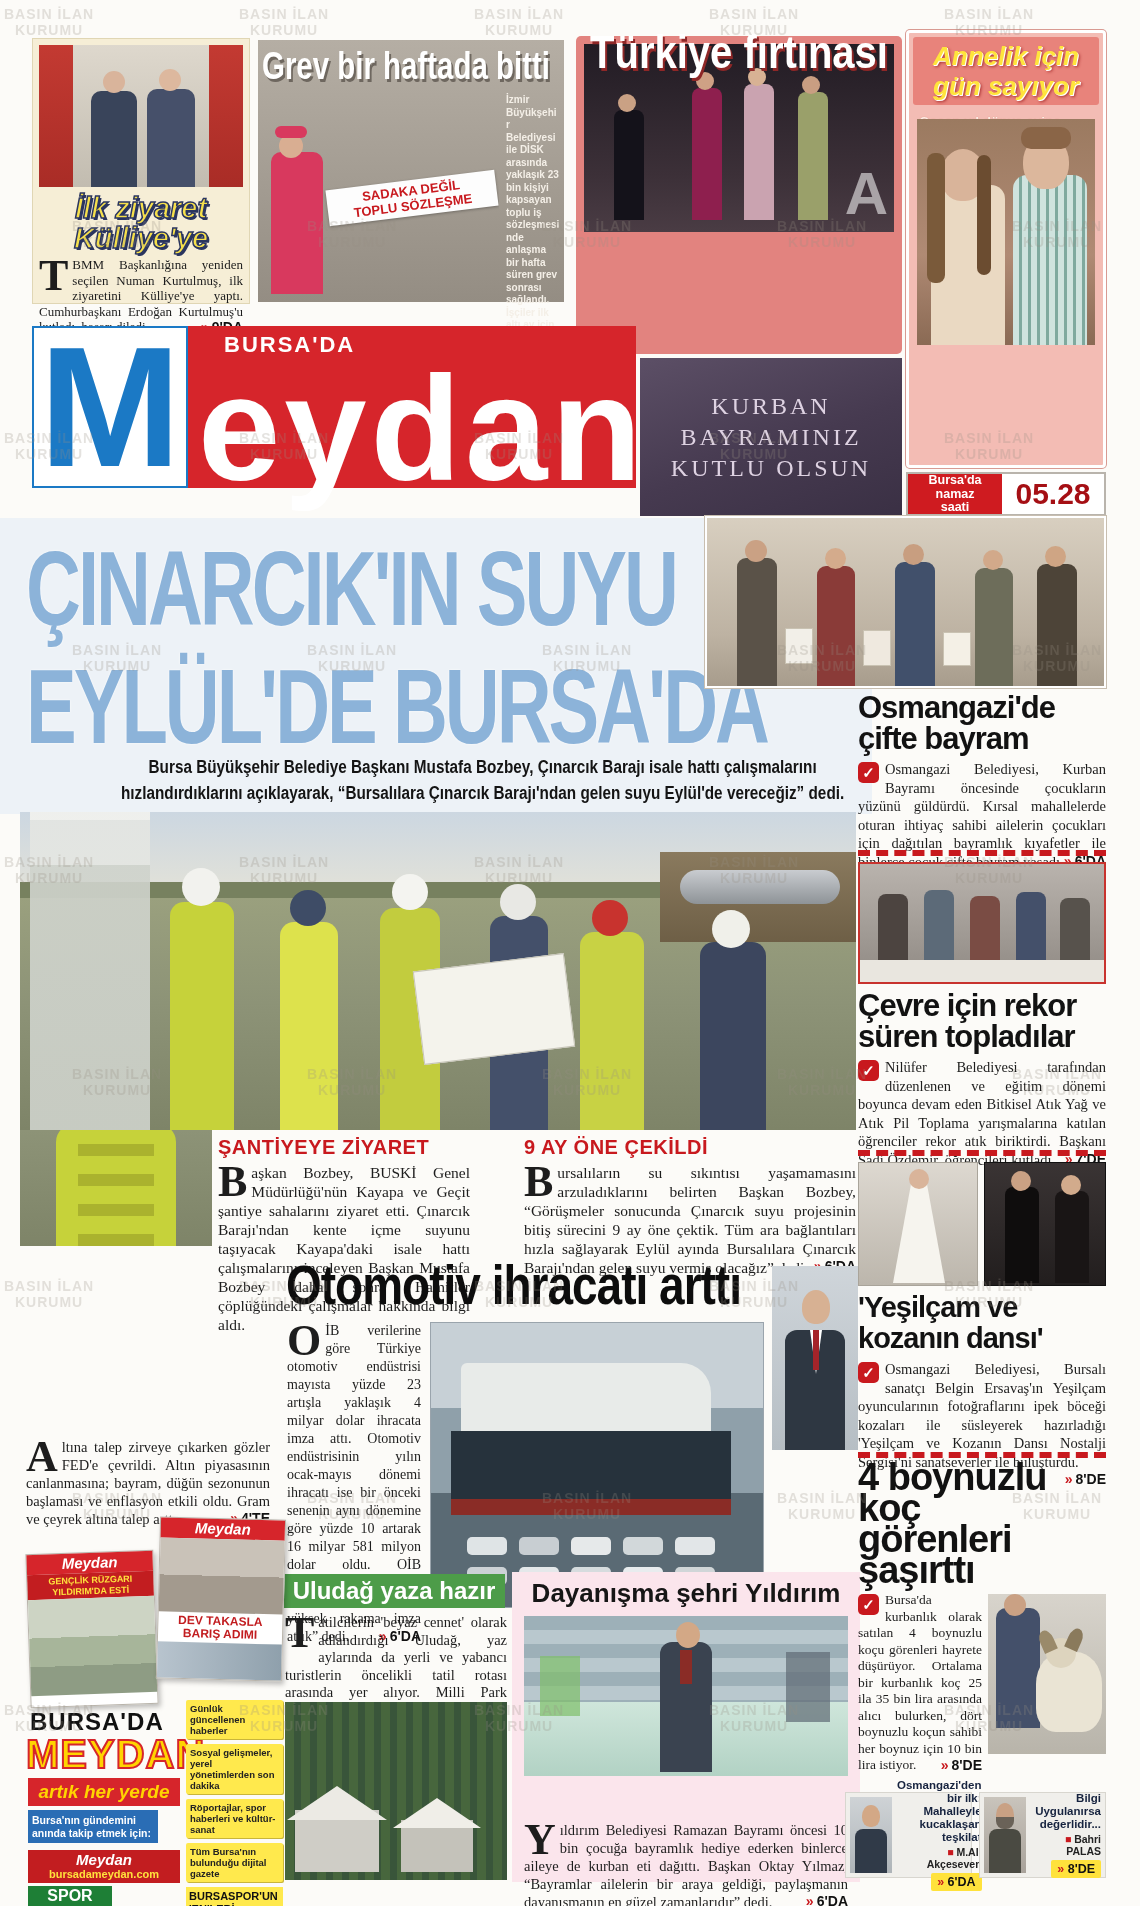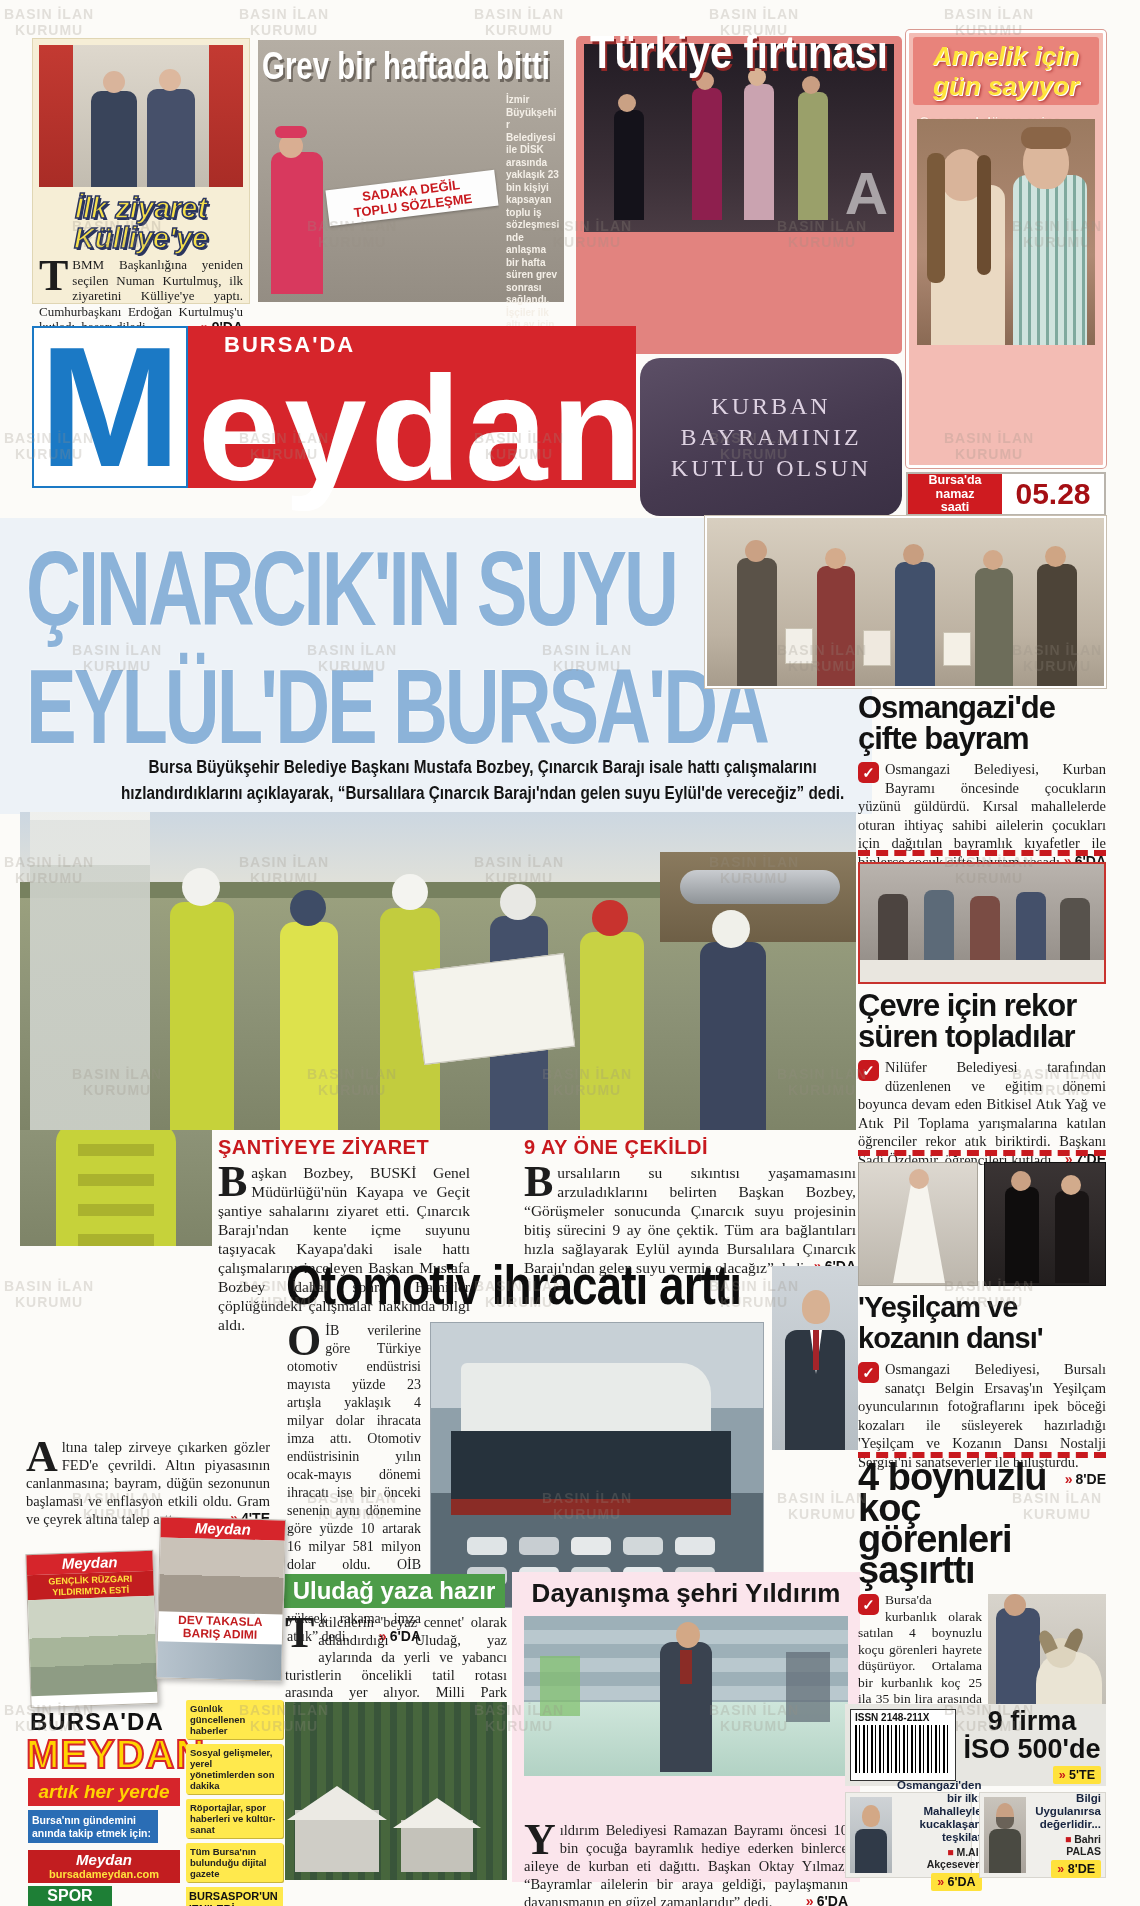--- a/index.html
+++ b/index.html
@@ -171,21 +171,21 @@
   <div class="abs" style="left:32px;top:326px;width:604px;height:190px;">
     <div class="abs" style="left:0;top:0;width:156px;height:162px;background:#fff;border:2px solid #1b79c5;box-sizing:border-box;text-align:center;">
       <span class="logo-m">M</span>
     </div>
     <div class="abs" style="left:156px;top:0;width:448px;height:162px;background:#d6252b;">
       <div class="logo-kicker abs" style="left:36px;top:6px;">BURSA'DA</div>
       <div class="logo-rest abs" style="left:10px;top:28px;">eydan</div>
     </div>
   </div>
 
-  <div class="abs kurban" style="left:640px;top:358px;width:262px;height:158px;display:flex;flex-direction:column;justify-content:center;gap:4px;border-radius:20px;">
+  <div class="abs kurban" style="left:640px;top:358px;width:262px;height:158px;display:flex;flex-direction:column;justify-content:center;gap:4px;">
     <div style="font-size:24px;">KURBAN</div>
     <div style="font-size:24px;">BAYRAMINIZ</div>
     <div style="font-size:24px;">KUTLU OLSUN</div>
   </div>
 
   <div class="abs prayer" style="left:906px;top:472px;width:200px;height:44px;box-sizing:border-box;">
     <div class="prayer-l">
       <span>Bursa'da</span>
       <span>namaz</span>
       <span>saati</span>
@@ -394,33 +394,20 @@
       <span style="left:52px;top:36px;width:14px;height:22px;background:#9a8a6a;border-radius:50% 50% 0 0;transform:rotate(-24deg);"></span>
       <span style="left:80px;top:34px;width:14px;height:22px;background:#8a7a5c;border-radius:50% 50% 0 0;transform:rotate(24deg);"></span>
     </div>
     <p class="sb-body" style="margin:2px 0 0;font-size:13.5px;line-height:16.5px;">
       <span class="check"></span>
       <span>Bursa'da kurbanlık olarak satılan 4 boynuzlu koçu görenleri hayrete düşürüyor. Ortalama bir kurbanlık koç 25 ila 35 bin lira arasında alıcı bulurken, dört boynuzlu koçun sahibi her boynuz için 10 bin lira istiyor.</span>
       <span class="ref"><b class="arr">»</b><b>8'DE</b></span>
     </p>
   </div>
 
-  <div class="abs iso" style="left:845px;top:1704px;width:261px;height:82px;">
-    <div class="abs" style="left:5px;top:5px;width:106px;height:72px;background:#fff;border:1px solid #333;box-sizing:border-box;padding:2px 4px;">
-      <div style="font:700 10px 'Liberation Sans',sans-serif;color:#111;">ISSN 2148-211X</div>
-      <div class="barcode" style="height:48px;margin-top:2px;"></div>
-    </div>
-    <div style="margin-left:118px;width:138px;text-align:center;">
-      <div class="iso-h">9 firma</div>
-      <div class="iso-h">İSO 500'de</div>
-      <div style="text-align:right;margin-top:2px;">
-        <span class="chip"><span class="arr">»</span> <span>5'TE</span></span>
-      </div>
-    </div>
-  </div>
 
   <div class="abs colbox" style="left:845px;top:1792px;width:127px;height:86px;box-sizing:border-box;">
     <div class="ph" style="position:relative;width:42px;height:76px;background:linear-gradient(180deg,#cfd3d6,#aeb4b8);flex:none;">
       <span style="left:5px;top:32px;width:32px;height:44px;background:#303a48;border-radius:8px 8px 0 0;"></span>
       <span style="left:12px;top:8px;width:18px;height:22px;background:#d3a886;border-radius:50% 50% 44% 44%;"></span>
     </div>
     <div style="flex:1;display:flex;flex-direction:column;justify-content:center;">
       <div class="col-t">Osmangazi'den bir ilk: Mahalleyle kucaklaşan teşkilat</div>
       <div class="col-a">M.Ali Akçeseven</div>
       <div style="text-align:right;margin-top:2px;">

